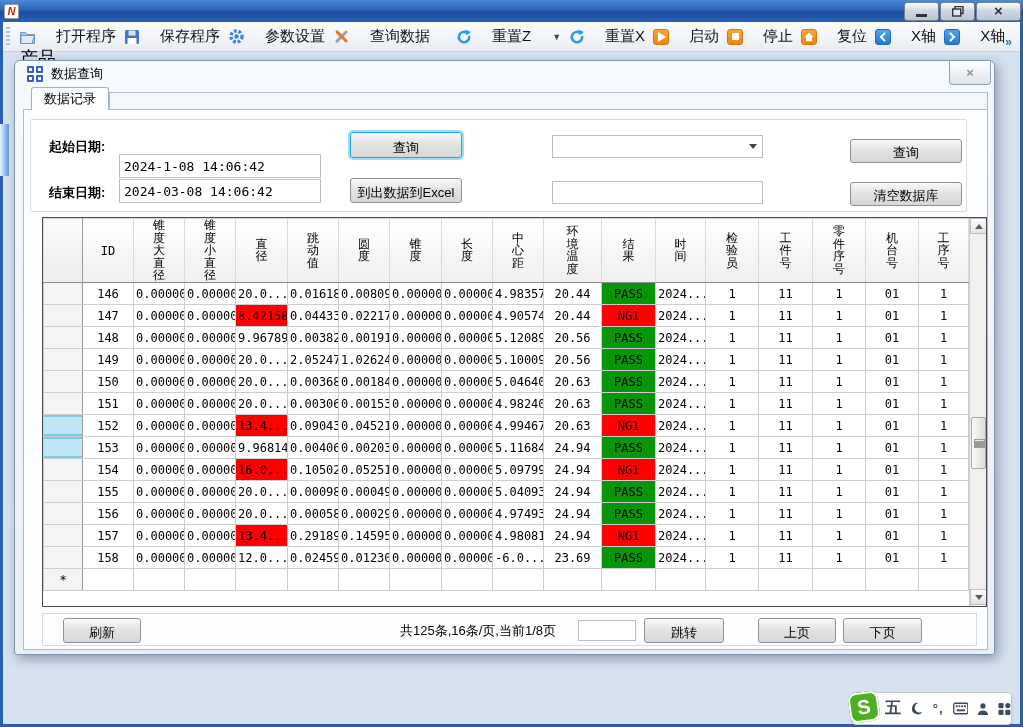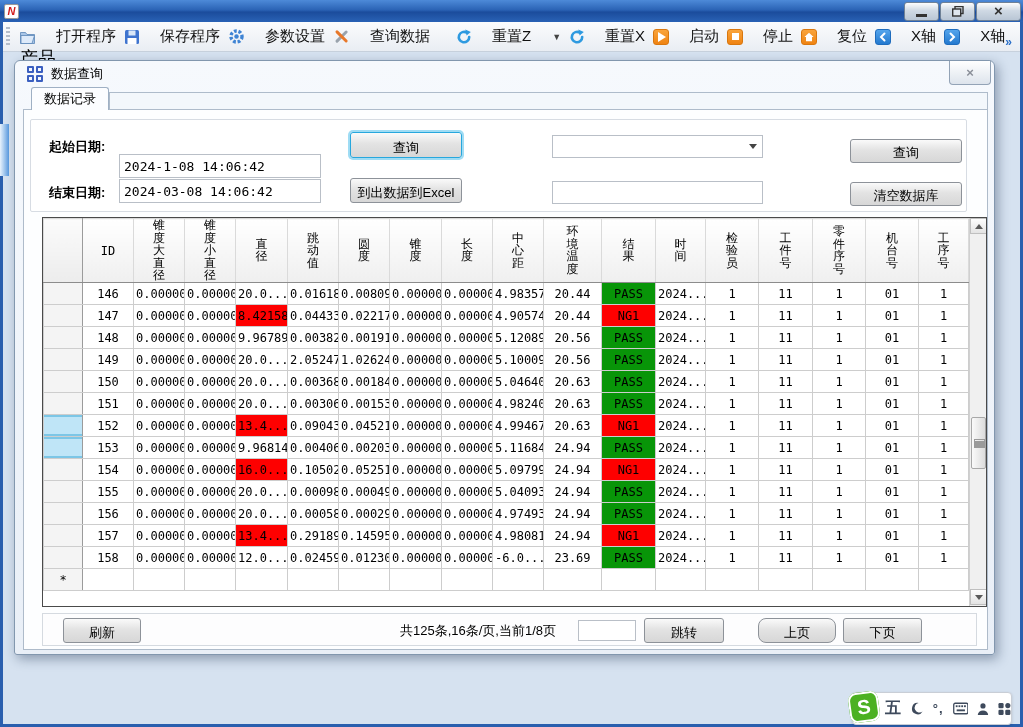--- a/index.html
+++ b/index.html
@@ -658,21 +658,21 @@
 
       <div class="pager">
         <div class="gbtn" style="left:20px;top:4px;width:78px;height:25px;">
             <span>刷新</span>
           </div>
         <div class="info">共125条,16条/页,当前1/8页</div>
         <input value="" style="">
         <div class="gbtn" style="left:601px;top:4px;width:80px;height:25px;">
             <span>跳转</span>
           </div>
-        <div class="gbtn" style="left:715px;top:4px;width:78px;height:25px;border-radius:8px;">
+        <div class="gbtn" style="left:715px;top:4px;width:78px;height:25px;">
             <span>上页</span>
           </div>
         <div class="gbtn" style="left:800px;top:4px;width:79px;height:25px;">
             <span>下页</span>
           </div>
       </div>
 
     </div>
   </div>
 

